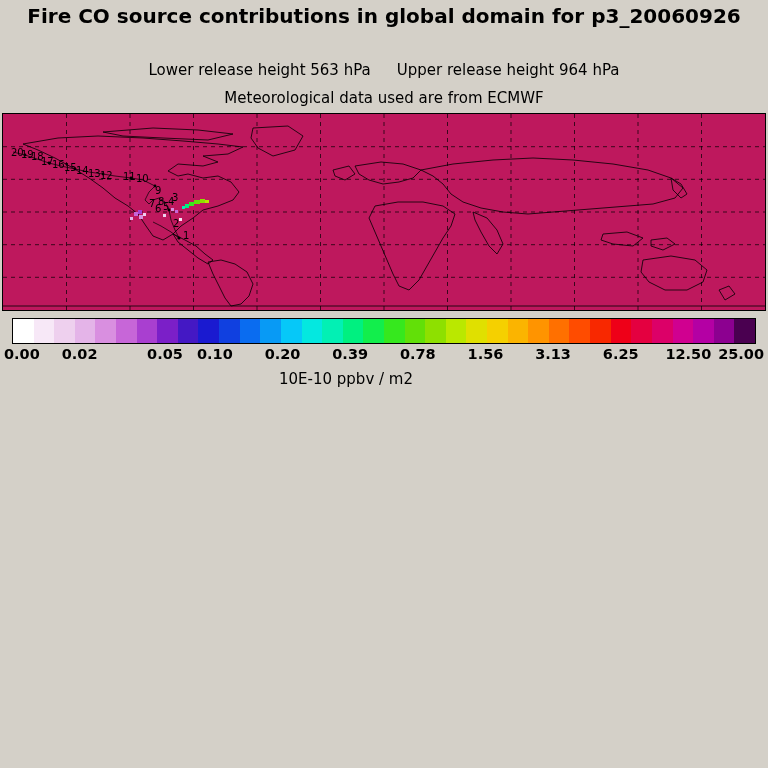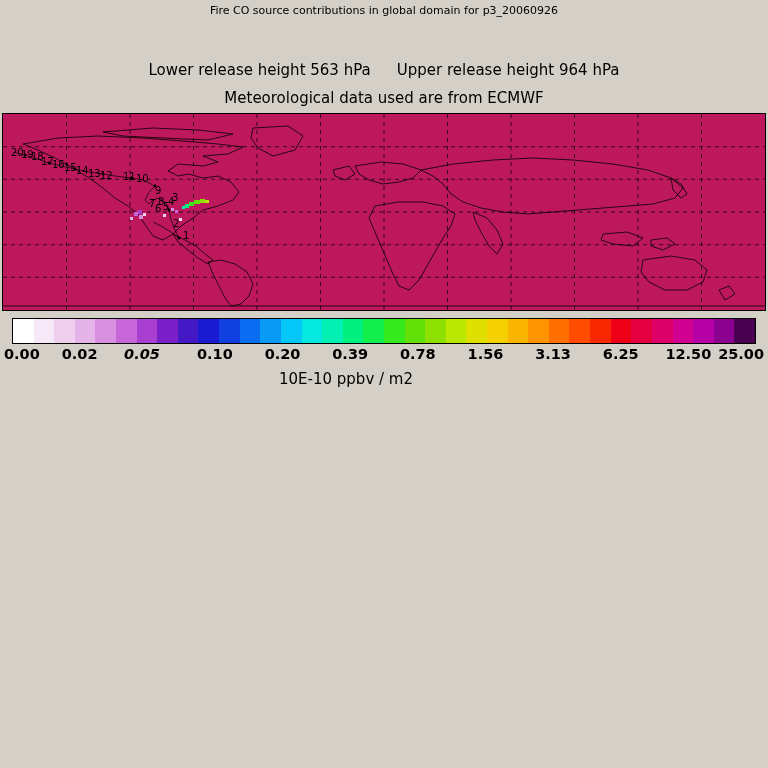--- a/index.html
+++ b/index.html
@@ -18,22 +18,22 @@
     position: relative;
     width: 768px;
     height: 768px;
   }
   
   .title {
     position: absolute;
     left: 0; top: 4px;
     width: 768px;
     text-align: center;
-    font-size: 11px;
-    font-weight: normal;
+    font-size: 20px;
+    font-weight: bold;
     letter-spacing: 0px;
   }
   .subline {
     position: absolute;
     left: 0;
     width: 768px;
     text-align: center;
     font-size: 15px;
   }
   .subline.l1 { top: 33px; }
@@ -264,21 +264,21 @@
       <div class="cbar-cell" style="background: rgb(220, 0, 104);"></div>
       <div class="cbar-cell" style="background: rgb(208, 0, 144);"></div>
       <div class="cbar-cell" style="background: rgb(180, 0, 164);"></div>
       <div class="cbar-cell" style="background: rgb(140, 0, 144);"></div>
       <div class="cbar-cell" style="background: rgb(74, 0, 80);"></div>
     </div>
 
   <div class="cbar-labels" id="cbar-labels">
       <div class="cbar-label" style="transform: translateX(0px); left: 4px;">0.00</div>
       <div class="cbar-label" style="left: 79.6364px;">0.02</div>
-      <div class="cbar-label" style="left: 142px; font-style: italic;">0.05</div>
+      <div class="cbar-label" style="left: 165px;">0.05</div>
       <div class="cbar-label" style="left: 214.909px;">0.10</div>
       <div class="cbar-label" style="left: 282.545px;">0.20</div>
       <div class="cbar-label" style="left: 350.182px;">0.39</div>
       <div class="cbar-label" style="left: 417.818px;">0.78</div>
       <div class="cbar-label" style="left: 485.455px;">1.56</div>
       <div class="cbar-label" style="left: 553.091px;">3.13</div>
       <div class="cbar-label" style="left: 620.727px;">6.25</div>
       <div class="cbar-label" style="left: 688.364px;">12.50</div>
       <div class="cbar-label" style="transform: translateX(-100%); left: 764px;">25.00</div>
     </div>

